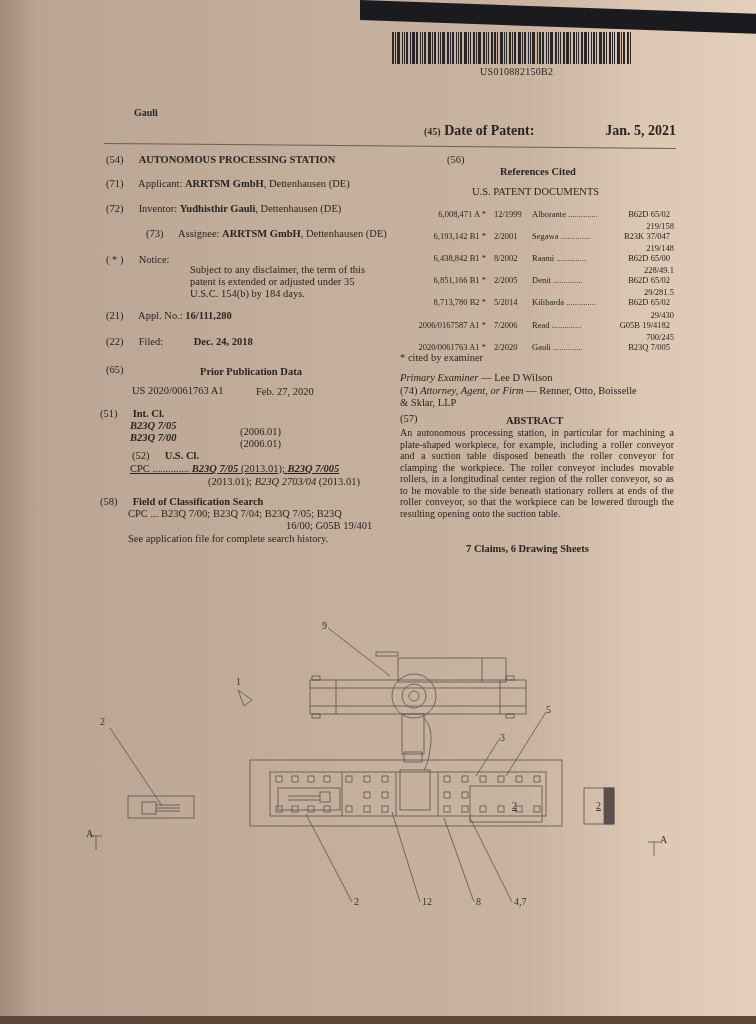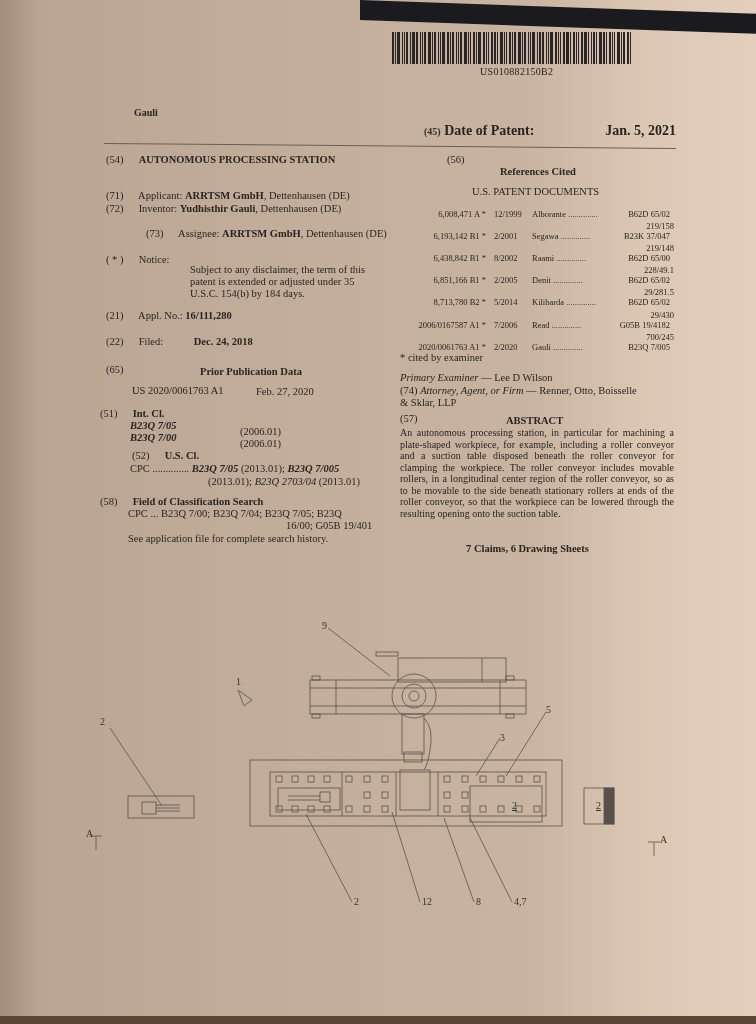--- a/index.html
+++ b/index.html
@@ -140,21 +140,21 @@
     <span class="num">(45)</span>
     <span>Date of Patent:</span>
     <span class="val">Jan. 5, 2021</span>
   </div>
   <div class="abs rule"></div>
 
   <div class="abs field" style="left:106px;top:154px;">
     <span class="fnum">(54)</span>
     <span class="b">AUTONOMOUS PROCESSING STATION</span>
   </div>
-  <div class="abs field" style="left:106px;top:178px;margin-top:12px;">
+  <div class="abs field" style="left:106px;top:178px;">
     <span class="fnum">(71)</span>
     <span>Applicant:</span>
     <span class="b">ARRTSM GmbH</span><span>, Dettenhausen (DE)</span>
   </div>
   <div class="abs field" style="left:106px;top:203px;">
     <span class="fnum">(72)</span>
     <span>Inventor:</span>
     <span class="b">Yudhisthir Gauli</span><span>, Dettenhausen (DE)</span>
   </div>
   <div class="abs field" style="left:106px;top:228px;margin-left:40px;">
@@ -191,21 +191,21 @@
     <span class="fnum">(51)</span>
     <span class="b">Int. Cl.</span>
     <div class="abs b i" style="left:30px;top:12px;">B23Q 7/05</div>
     <div class="abs" style="left:140px;top:18px;">(2006.01)</div>
     <div class="abs b i" style="left:30px;top:24px;">B23Q 7/00</div>
     <div class="abs" style="left:140px;top:30px;">(2006.01)</div>
   </div>
   <div class="abs field" style="left:100px;top:450px;width:300px;padding-left:32px;">
     <span class="fnum">(52)</span>
     <span class="b">U.S. Cl.</span>
-    <div class="abs" style="left:30px;top:13px;white-space:nowrap;">
+    <div class="abs" style="left:30px;top:13px;white-space:nowrap;text-decoration:underline;">
       <span>CPC ..............</span>
       <span class="b i">B23Q 7/05</span><span> (2013.01); </span><span class="b i">B23Q 7/005</span>
     </div>
     <div class="abs" style="left:108px;top:26px;white-space:nowrap;">
       <span>(2013.01); </span><span class="i">B23Q 2703/04</span><span> (2013.01)</span>
     </div>
   </div>
   <div class="abs field" style="left:100px;top:496px;width:300px;">
     <span class="fnum">(58)</span>
     <span class="b">Field of Classification Search</span>

